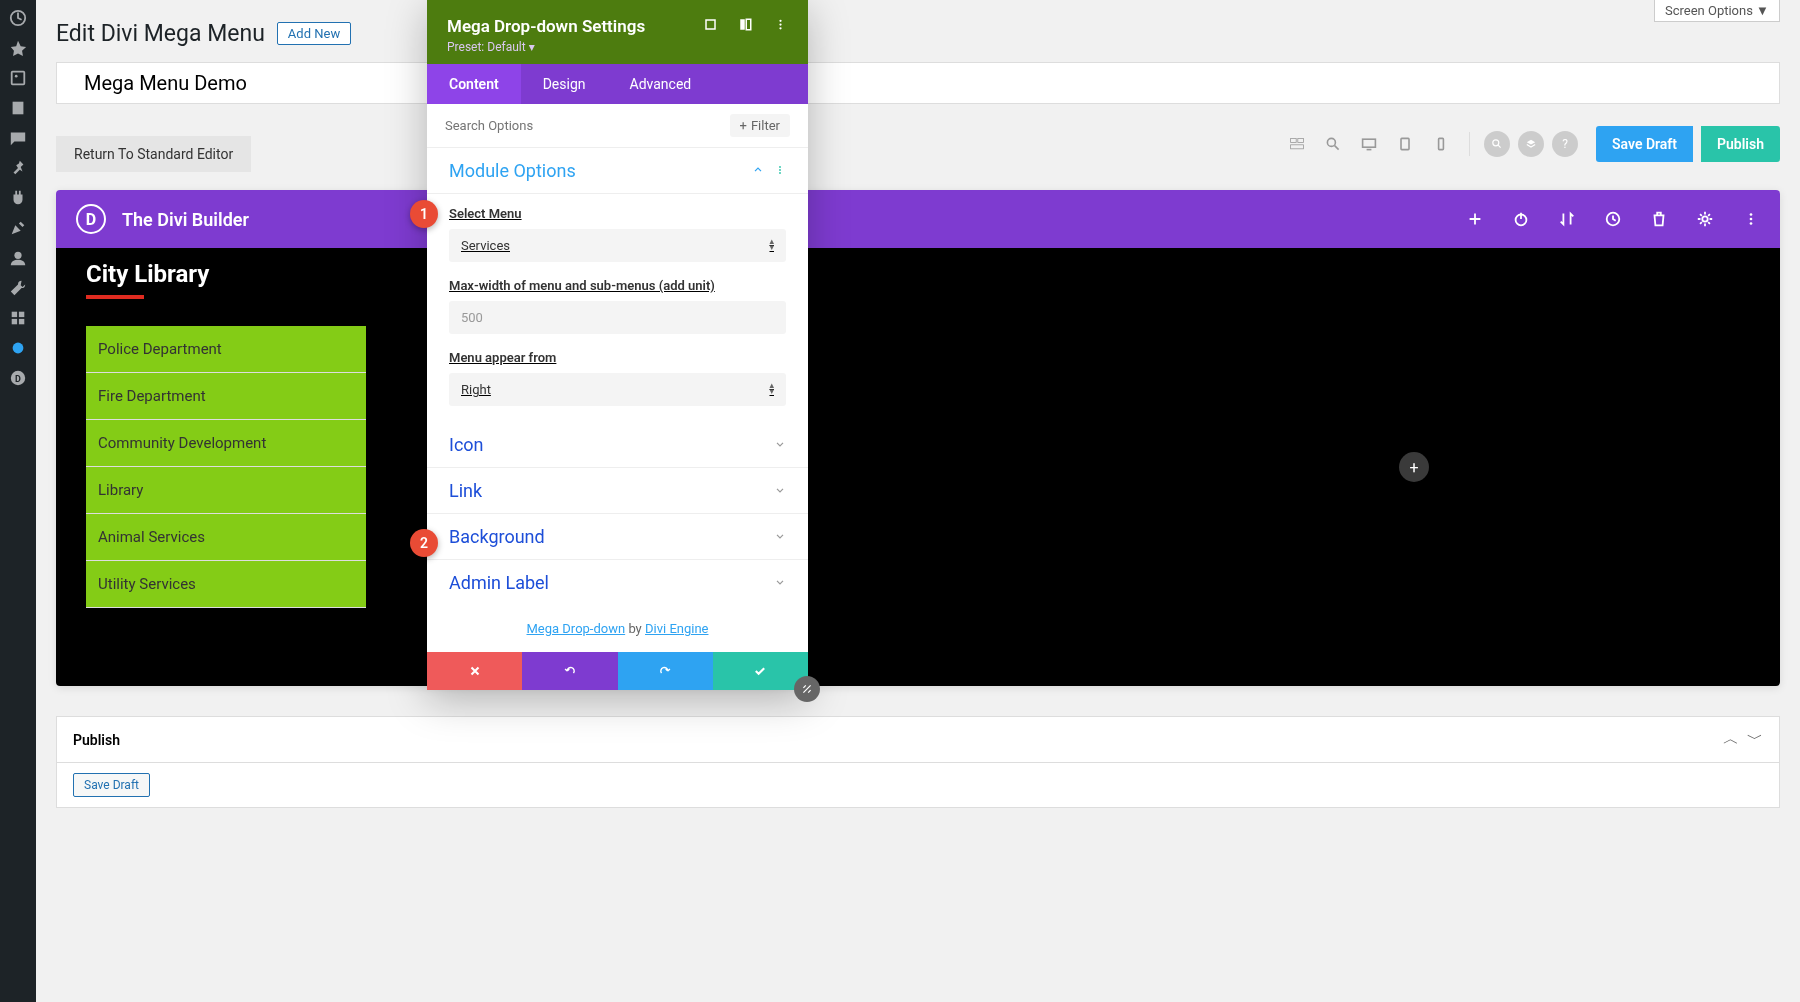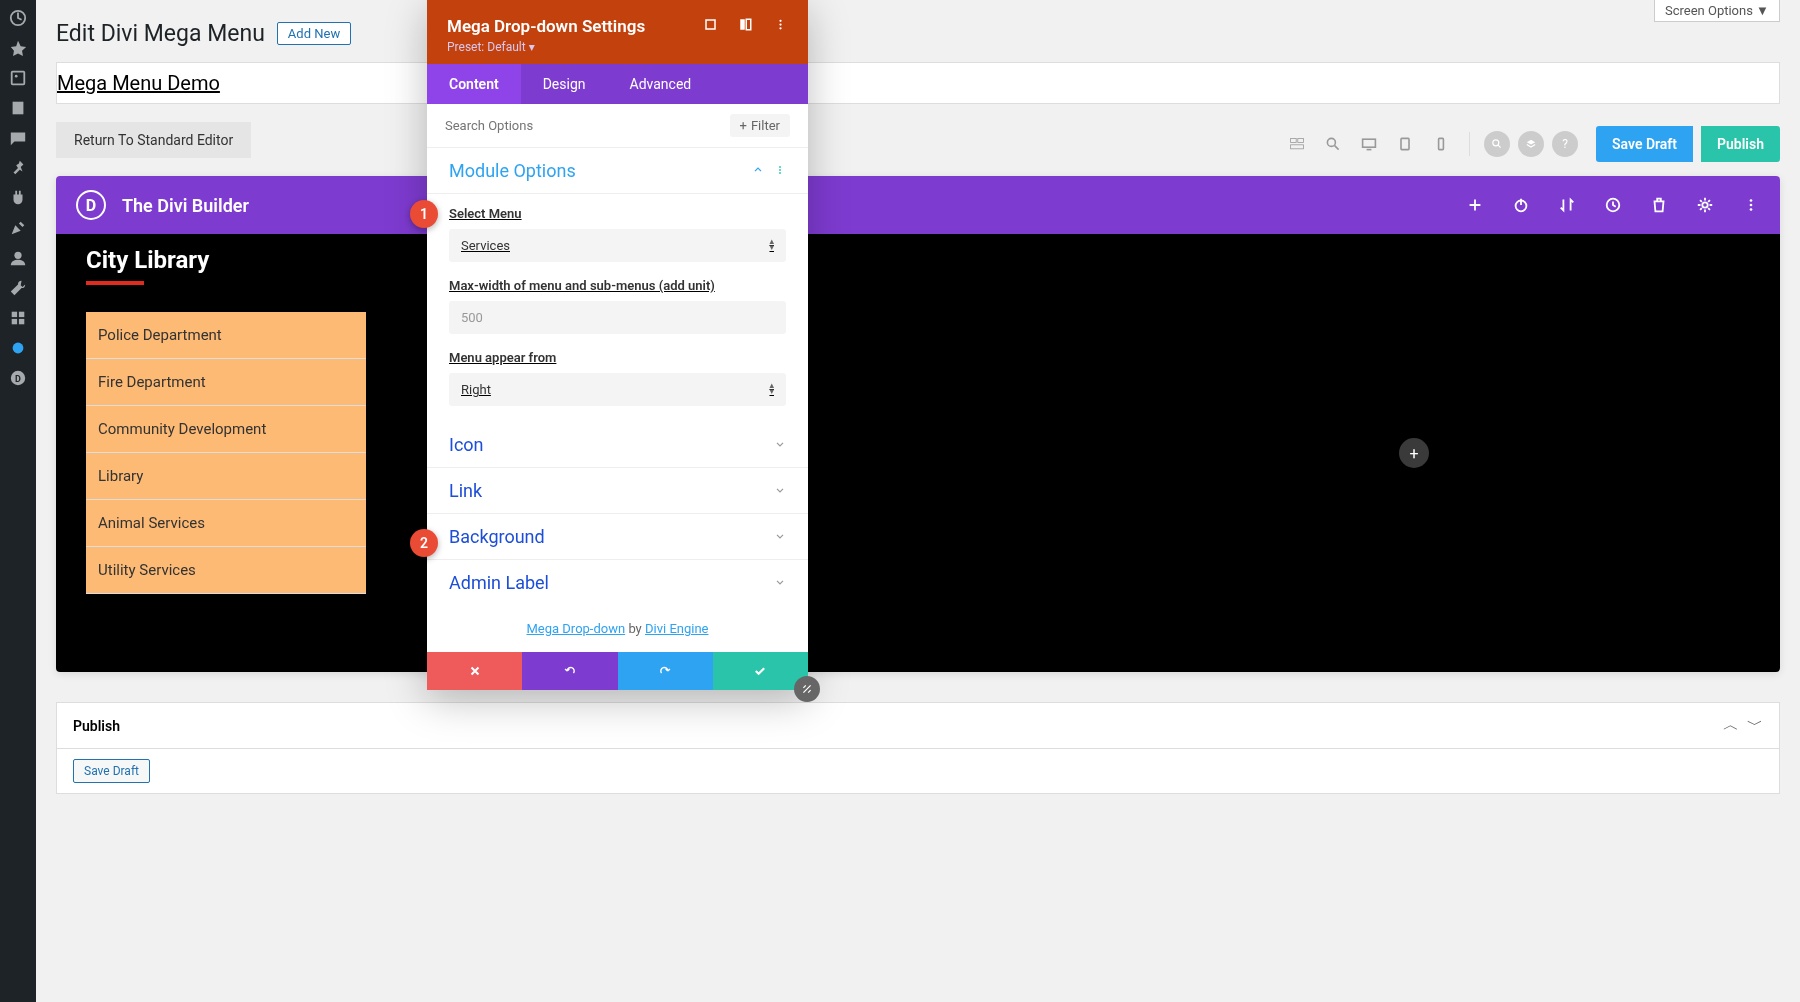--- a/index.html
+++ b/index.html
@@ -15,21 +15,21 @@
 
 
 .screen-options { position: absolute; right: 20px; top: 0; background: #fff; border: 1px solid #ccc; padding: 3px 10px; font-size: 13px; color: #555; cursor: pointer; border-top: none; }
 
 
 .page-heading { display: flex; align-items: center; gap: 12px; margin-bottom: 15px; margin-top: 10px; }
 .page-heading h1 { font-size: 23px; font-weight: 400; color: #1d2327; }
 .add-new-btn { border: 1px solid #2271b1; color: #2271b1; background: #fff; padding: 3px 10px; font-size: 13px; cursor: pointer; border-radius: 2px; }
 
 
-.title-input { width: 100%; padding: 8px 0; font-size: 20px; border: 1px solid #ddd; background: #fff; margin-bottom: 18px; text-decoration: underline; }
+.title-input { width: 100%; padding: 8px 27px; font-size: 20px; border: 1px solid #ddd; background: #fff; margin-bottom: 32px; }
 
 
 .return-btn { background: #e5e5e5; border: none; padding: 10px 18px; font-size: 14px; color: #333; cursor: pointer; margin-bottom: 18px; display: inline-block; }
 
 
 .builder-toolbar { position: absolute; right: 20px; top: 126px; display: flex; align-items: center; gap: 8px; }
 .tb-icon { width: 28px; height: 28px; display: flex; align-items: center; justify-content: center; color: #999; cursor: pointer; }
 .tb-icon svg { width: 16px; height: 16px; fill: currentColor; }
 .tb-circle { width: 26px; height: 26px; border-radius: 50%; background: #ccc; display: flex; align-items: center; justify-content: center; color: #fff; font-size: 12px; cursor: pointer; }
 .tb-divider { width: 1px; height: 24px; background: #ddd; margin: 0 6px; }
@@ -42,36 +42,36 @@
 .divi-logo { width: 30px; height: 30px; border: 2px solid #fff; border-radius: 50%; display: flex; align-items: center; justify-content: center; font-weight: bold; font-size: 16px; }
 .divi-title { font-size: 18px; font-weight: 600; flex: 1; }
 .divi-header-icons { display: flex; gap: 28px; }
 .divi-header-icon { color: #fff; cursor: pointer; width: 18px; height: 18px; }
 .divi-header-icon svg { width: 18px; height: 18px; fill: currentColor; }
 
 .divi-preview { background: #000; min-height: 438px; display: flex; position: relative; padding: 0; }
 .preview-left { width: 340px; padding: 12px 30px 30px 30px; }
 .city-services-title { color: #fff; font-size: 24px; font-weight: 700; padding-bottom: 8px; margin-bottom: 30px; position: relative; }
 .city-services-title::after { content: ''; position: absolute; left: 0; bottom: -3px; width: 58px; height: 4px; background: #e02b20; }
-.menu-list { background: #fdba74; }
+.menu-list { background: #84cc16; }
 .menu-item { padding: 14px 12px; border-bottom: 1px solid #ddd; color: #333; font-size: 15px; cursor: pointer; }
 .preview-right { flex: 1; display: flex; align-items: center; justify-content: space-around; gap: 40px; padding: 0 60px; }
 .add-circle { width: 30px; height: 30px; border-radius: 50%; background: #3a3a3a; color: #fff; display: flex; align-items: center; justify-content: center; font-size: 16px; cursor: pointer; }
 
 
 .publish-box { margin-top: 30px; border: 1px solid #ddd; background: #fff; }
 .publish-header { padding: 12px 16px; display: flex; align-items: center; justify-content: space-between; border-bottom: 1px solid #ddd; }
 .publish-header h2 { font-size: 14px; font-weight: 600; }
 .publish-toggle { display: flex; gap: 8px; color: #666; }
 .publish-body { padding: 10px 16px; }
 .save-draft-sm { border: 1px solid #2271b1; background: #f6f7f7; color: #2271b1; padding: 4px 10px; font-size: 12px; cursor: pointer; border-radius: 2px; }
 
 
 .modal { position: absolute; left: 427px; top: 0; width: 381px; background: #fff; box-shadow: 0 10px 40px rgba(0,0,0,.25); border-radius: 0 0 4px 4px; z-index: 100; }
-.modal-header { background: #c2410c; color: #fff; padding: 16px 20px 10px; }
+.modal-header { background: #4d7c0f; color: #fff; padding: 16px 20px 10px; }
 .modal-title-row { display: flex; align-items: center; justify-content: space-between; }
 .modal-title { font-size: 17px; font-weight: 600; }
 .modal-header-icons { display: flex; gap: 20px; }
 .modal-header-icon { cursor: pointer; color: #fff; }
 .modal-header-icon svg { width: 15px; height: 15px; fill: currentColor; }
 .modal-preset { font-size: 12px; color: #d9c8f0; margin-top: 4px; cursor: pointer; }
 .modal-tabs { display: flex; background: #7e3bd0; }
 .modal-tab { padding: 12px 22px; color: #fff; font-size: 14px; cursor: pointer; }
 .modal-tab.active { background: #8e44e8; font-weight: 600; }
 

